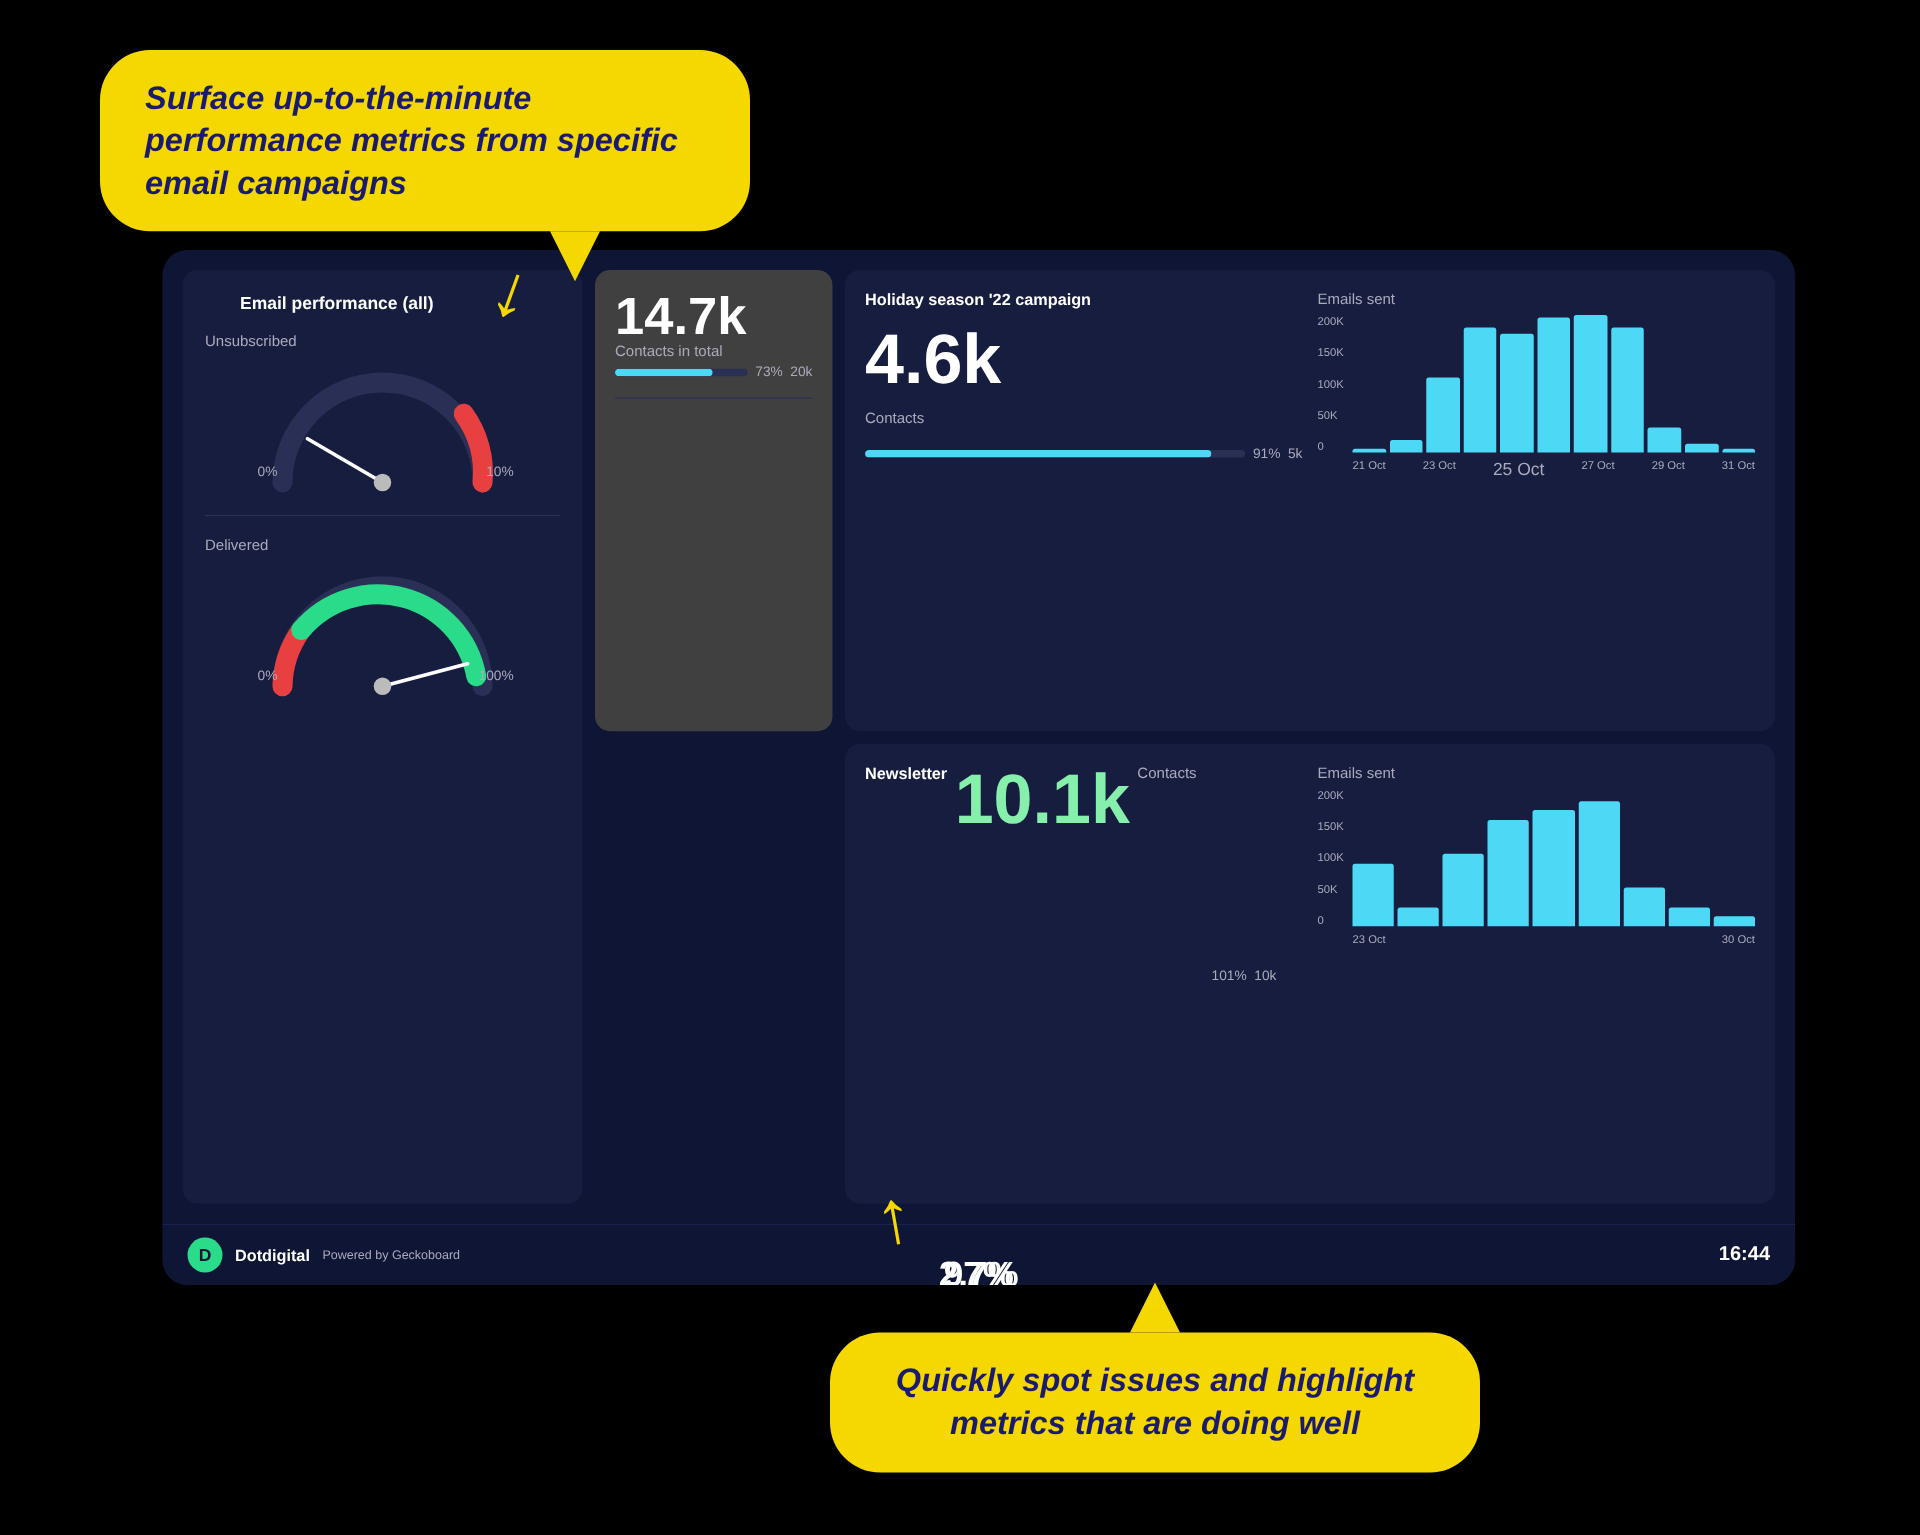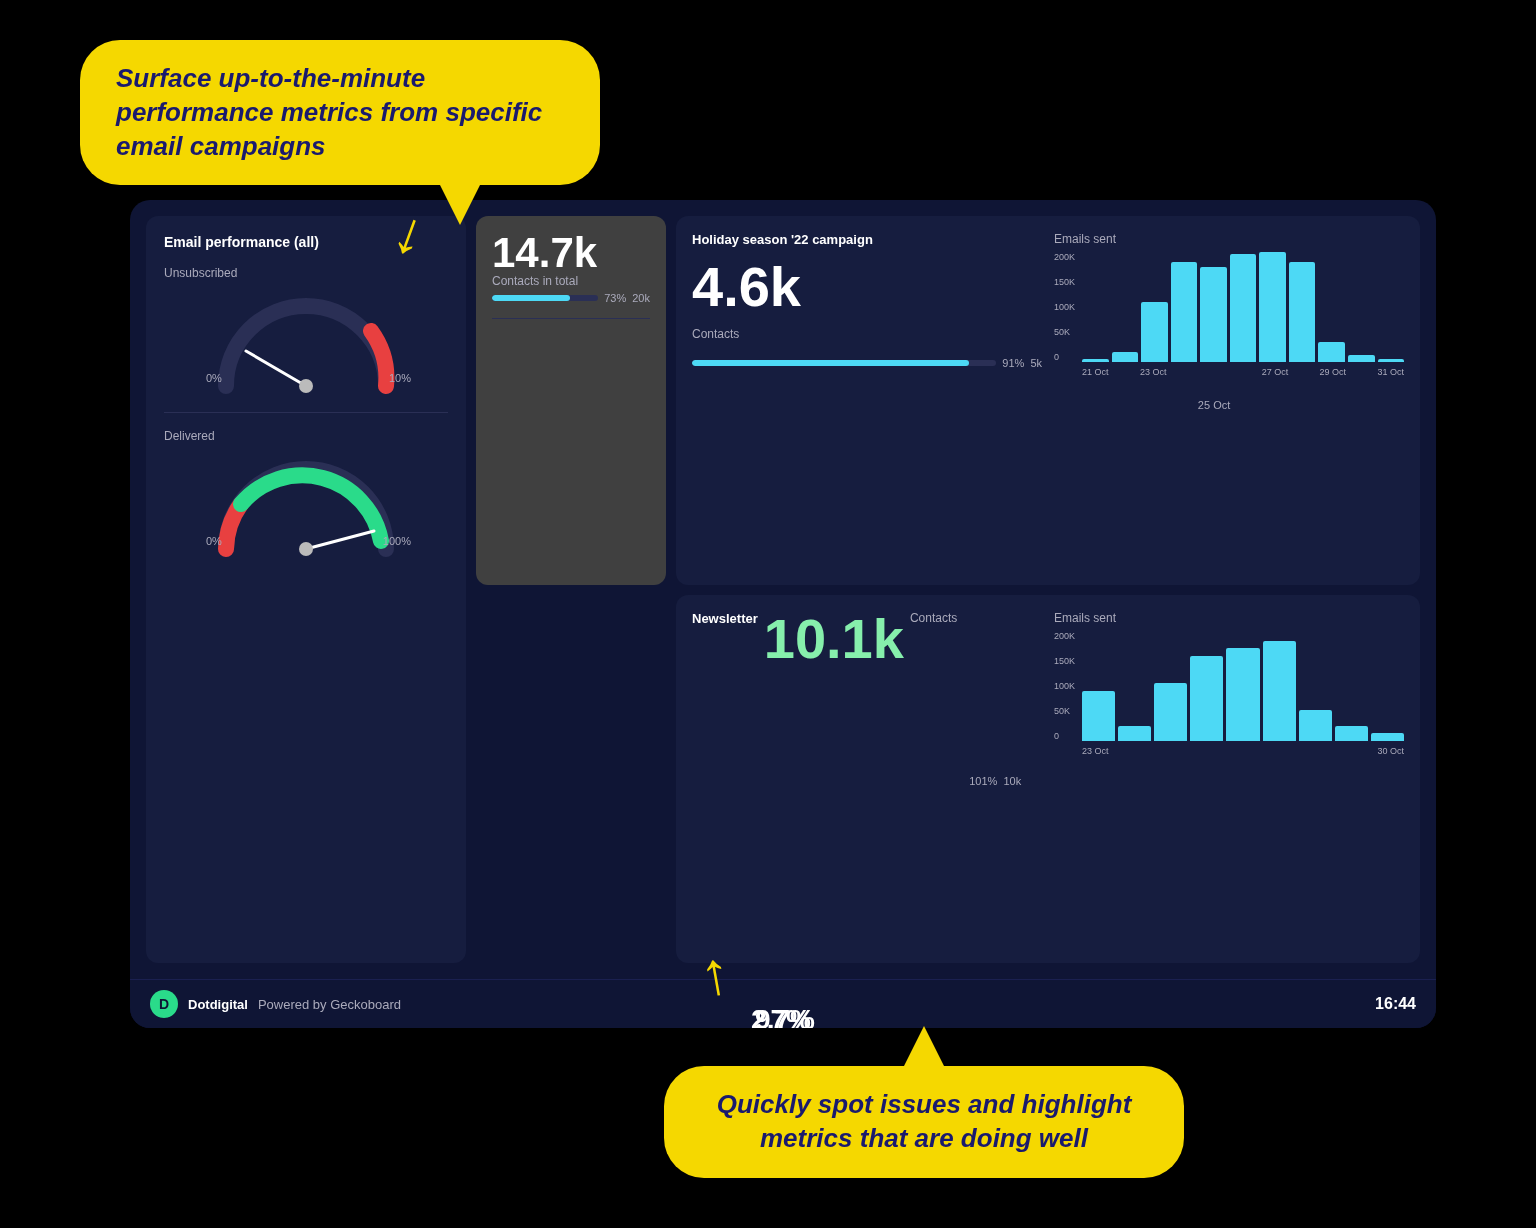--- a/index.html
+++ b/index.html
@@ -118,20 +118,21 @@
       display: flex;
       flex-direction: column;
       gap: 12px;
     }
 
     .panel-title {
       color: #fff;
       font-size: 14px;
       font-weight: 700;
       margin-bottom: 4px;
+      margin-left: 28px;
     }
 
     .metric-label {
       color: #aab;
       font-size: 12px;
       margin-bottom: 6px;
     }
 
     
     .gauge-container {
@@ -283,21 +284,21 @@
     }
 
     .footer-brand {
       color: #fff;
       font-size: 13px;
       font-weight: 700;
     }
 
     .footer-powered {
       color: #aab;
-      font-size: 13px;
+      font-size: 10px;
     }
 
     .footer-time {
       color: #fff;
       font-size: 16px;
       font-weight: 600;
     }
 
     
     .gauge-svg {
@@ -454,21 +455,21 @@
               <div style="background:#4dd9f5;height:108px;flex:1;border-radius:2px 2px 0 0;"></div>
               <div style="background:#4dd9f5;height:110px;flex:1;border-radius:2px 2px 0 0;"></div>
               <div style="background:#4dd9f5;height:100px;flex:1;border-radius:2px 2px 0 0;"></div>
               <div style="background:#4dd9f5;height:20px;flex:1;border-radius:2px 2px 0 0;"></div>
               <div style="background:#4dd9f5;height:7px;flex:1;border-radius:2px 2px 0 0;"></div>
               <div style="background:#4dd9f5;height:3px;flex:1;border-radius:2px 2px 0 0;"></div>
             </div>
             <div style="display:flex;justify-content:space-between;margin-top:2px;">
               <span style="color:#aab;font-size:9px;">21 Oct</span>
               <span style="color:#aab;font-size:9px;">23 Oct</span>
-              <span style="color:#aab;font-size:11px;margin-top:32px;">25 Oct</span>
+              <span style="color:#aab;font-size:14px;">25 Oct</span>
               <span style="color:#aab;font-size:9px;">27 Oct</span>
               <span style="color:#aab;font-size:9px;">29 Oct</span>
               <span style="color:#aab;font-size:9px;">31 Oct</span>
             </div>
           </div>
         </div>
       </div>
     </div>
 
     <div class="right-col-bottom" style="background:#161d3f;border-radius:12px;padding:16px;display:grid;grid-template-columns:1fr 1fr;gap:12px;">

